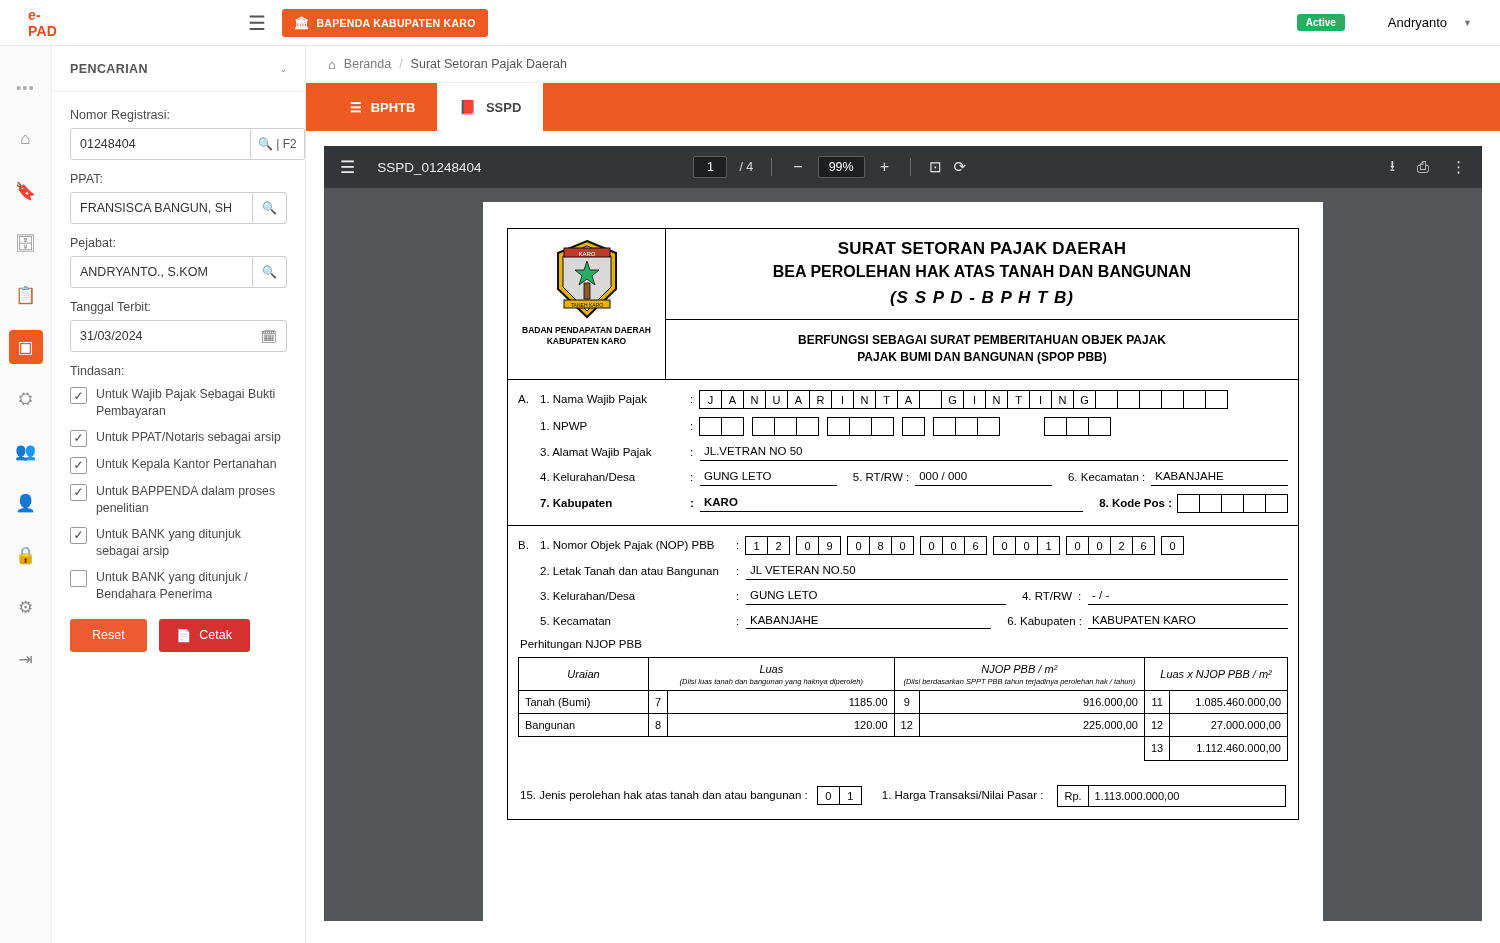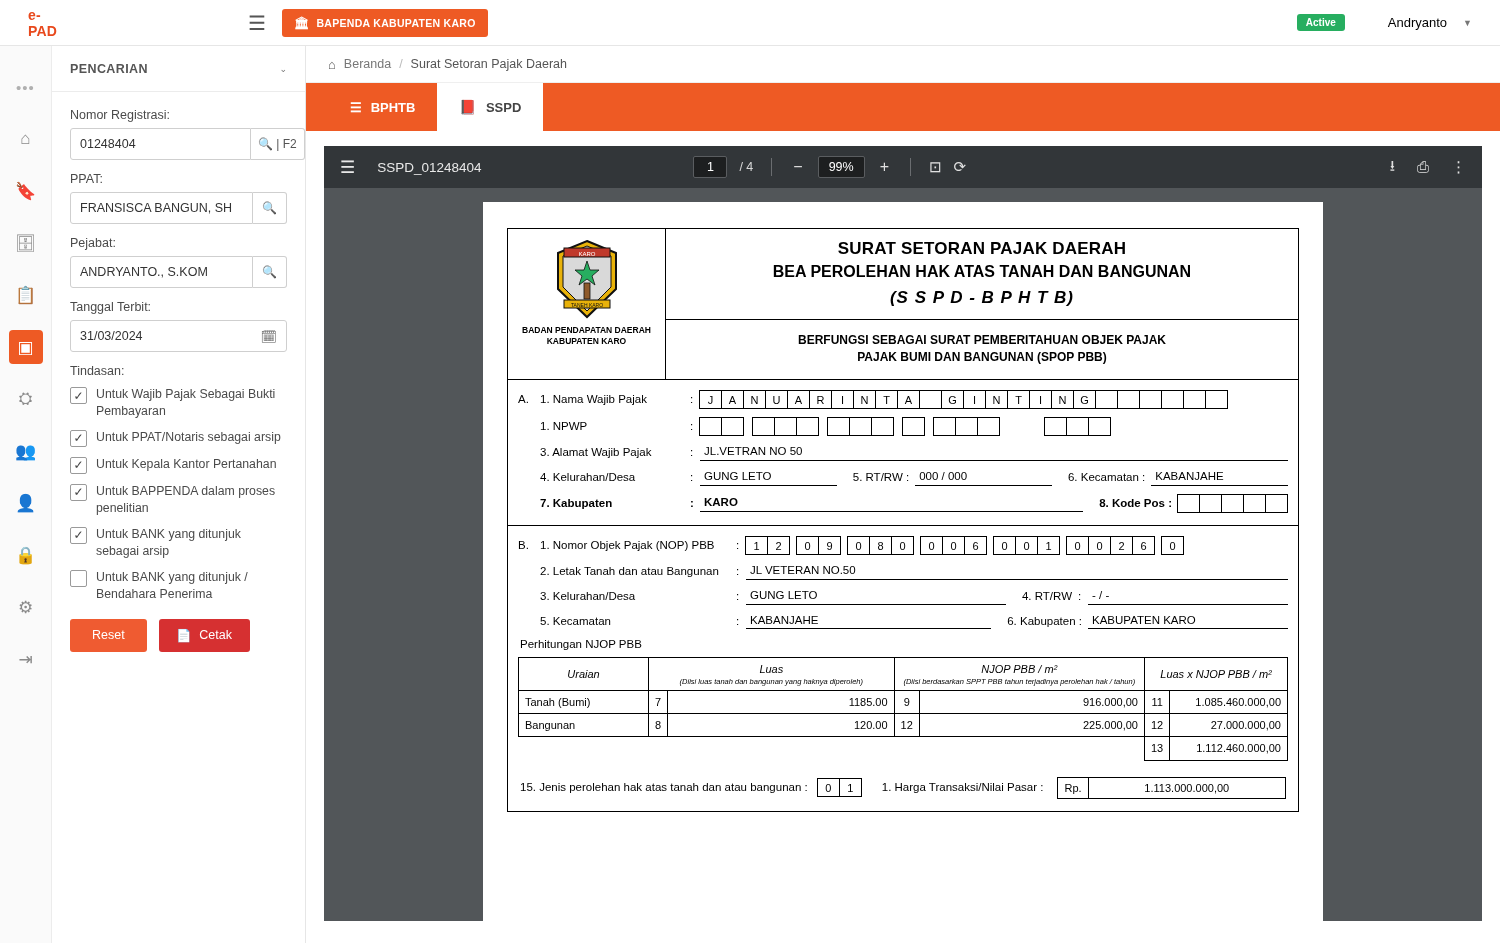--- a/index.html
+++ b/index.html
@@ -188,21 +188,21 @@
   .nop-grp .nop-bx { margin-left:-1px; }
 
   .njop-title { font-size:11.5px; margin:4px 0 5px 2px; }
   table.njop { width:100%; border-collapse:collapse; }
   table.njop td, table.njop th { border:1px solid #000; padding:4px 6px; font-size:11px; }
   .th-c { text-align:center; font-style:italic; font-weight:normal; }
   .th-c .big { font-size:11px; }
   .th-sub { font-size:7.5px; font-style:italic; display:block; line-height:1.2; }
   .num-cell { width:18px; text-align:center; font-size:10.5px; }
   .val { text-align:right; }
-  .jenis-row { display:flex; align-items:center; margin-top:16px; font-size:11.5px; padding:0 2px 4px; }
+  .jenis-row { display:flex; align-items:center; margin-top:24px; font-size:11.5px; padding:0 2px 4px; }
   .rp-box { border:1px solid #000; padding:3px 6px; font-size:11px; }
 </style>
 </head>
 <body>
 
 <div class="app">
 
   <div class="topbar">
     <div class="brand">e-PAD</div>
     <div class="hamburger-top">☰</div>
@@ -596,21 +596,21 @@
                 </table>
 
               <div class="jenis-row">
                 <span>15. Jenis perolehan hak atas tanah dan atau bangunan :</span>
                 <span class="boxes" style="margin-left:10px;">
                   <span class="bx">0</span>
                     <span class="bx">1</span>
                 </span>
                 <span style="margin-left:20px;">1. Harga Transaksi/Nilai Pasar :</span>
                 <span class="rp-box" style="margin-left:14px;">Rp.</span>
-                <span class="rp-box" style="flex:1; text-align:center; margin-left:-1px;">1.113.000.000,00</span>
+                <span class="rp-box" style="flex:1; text-align:left; margin-left:-1px;">1.113.000.000,00</span>
               </div>
             </div>
 
           </div>
         </div>
       </div>
     </div>
 
   </div>
 </div>

